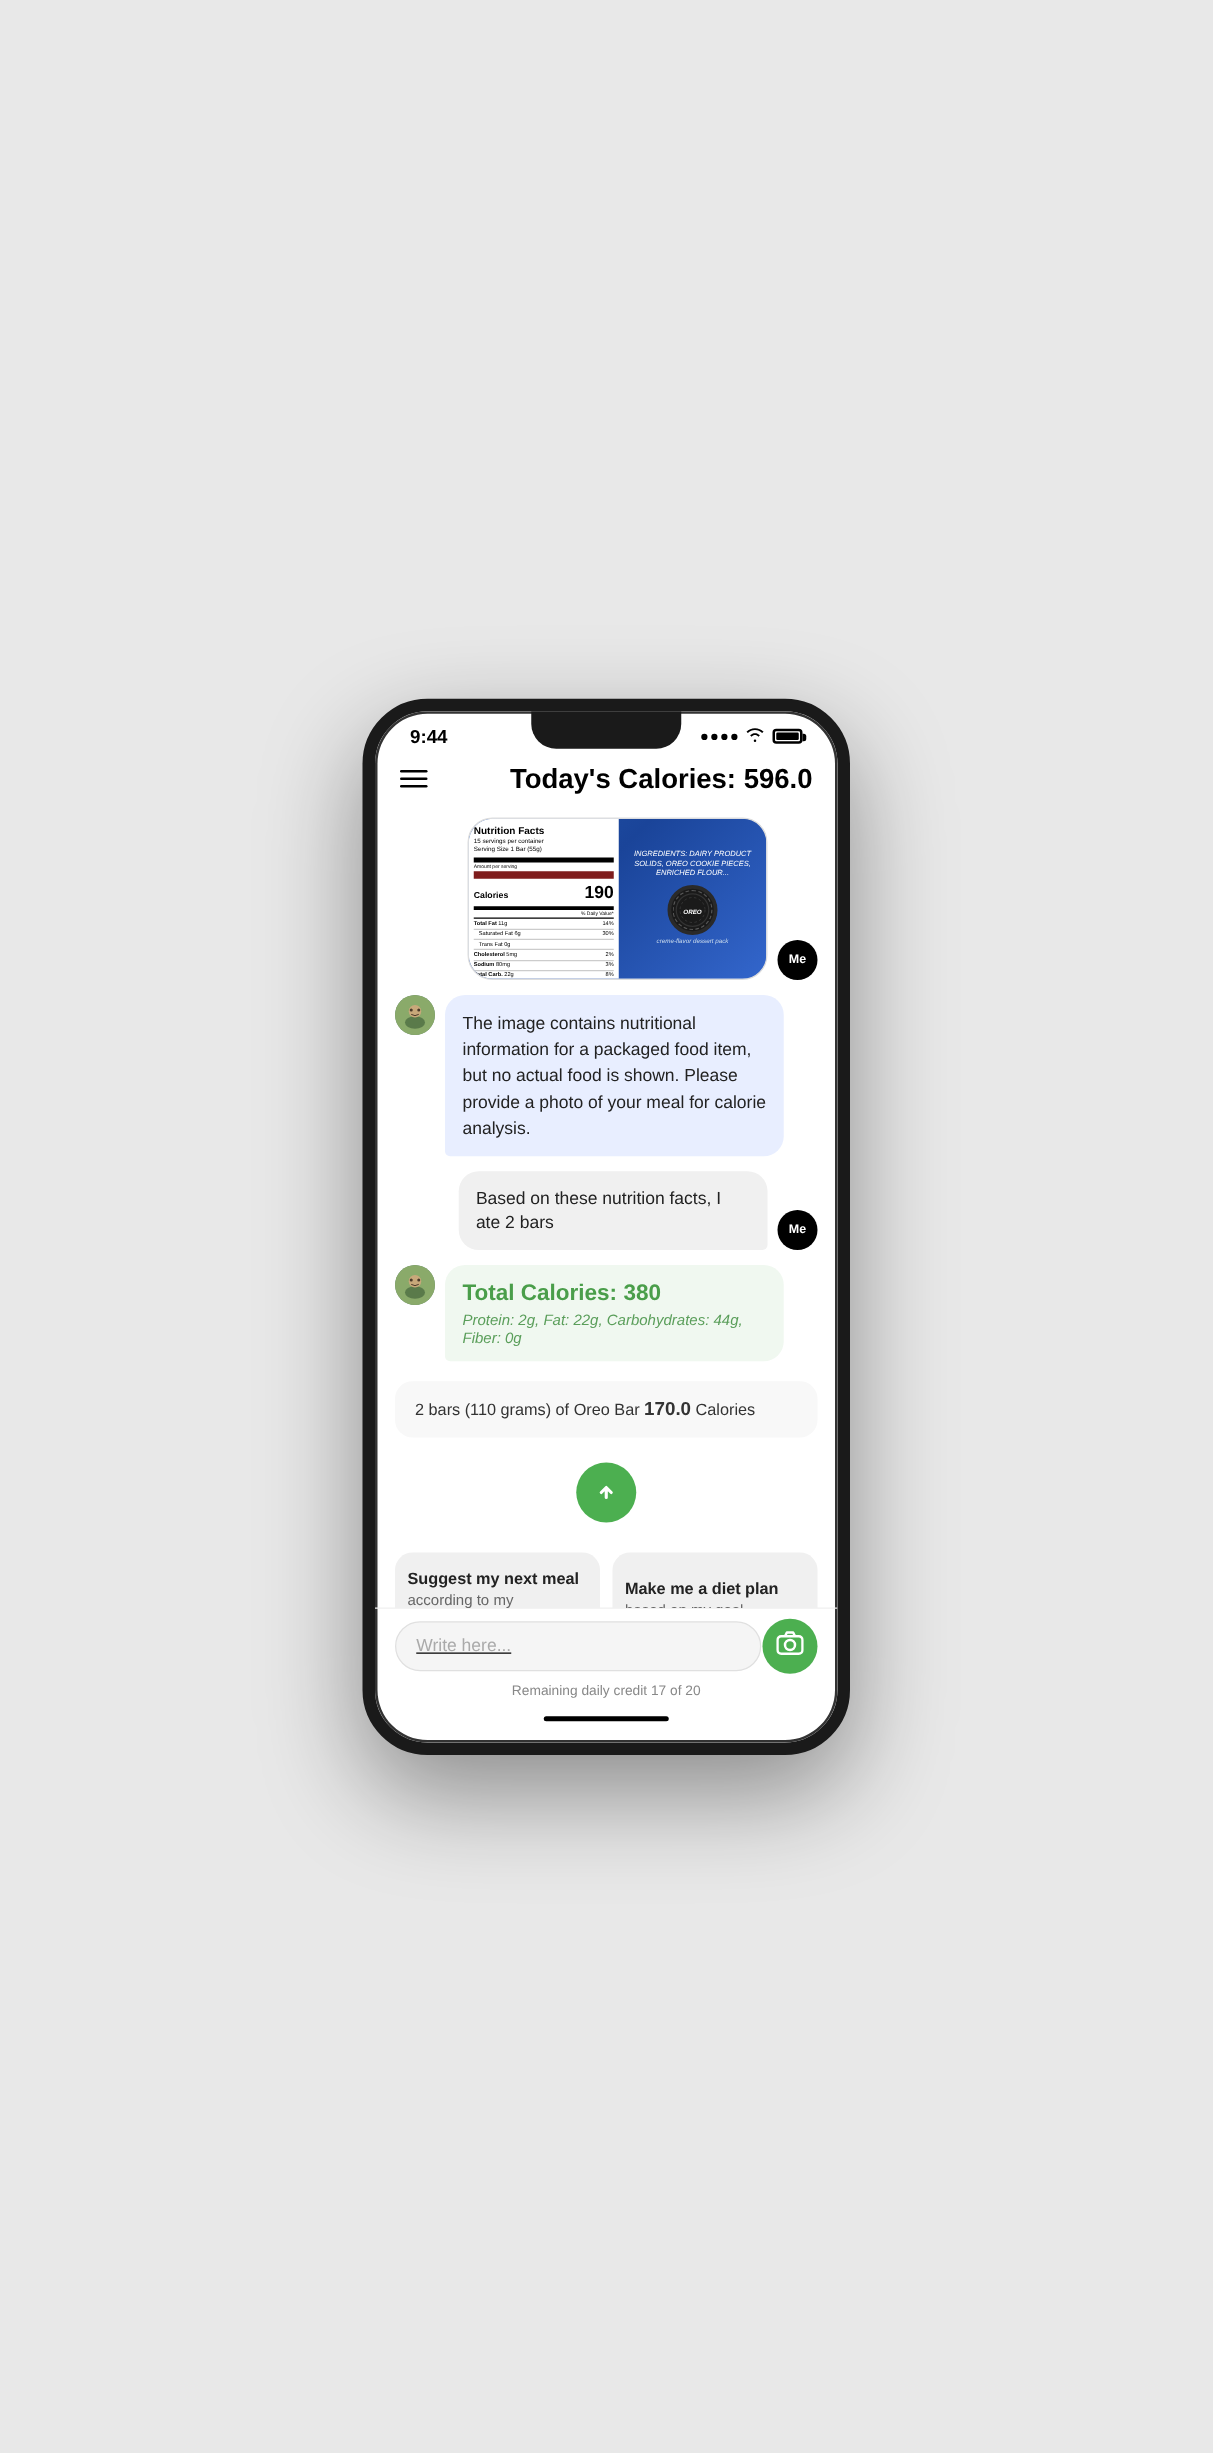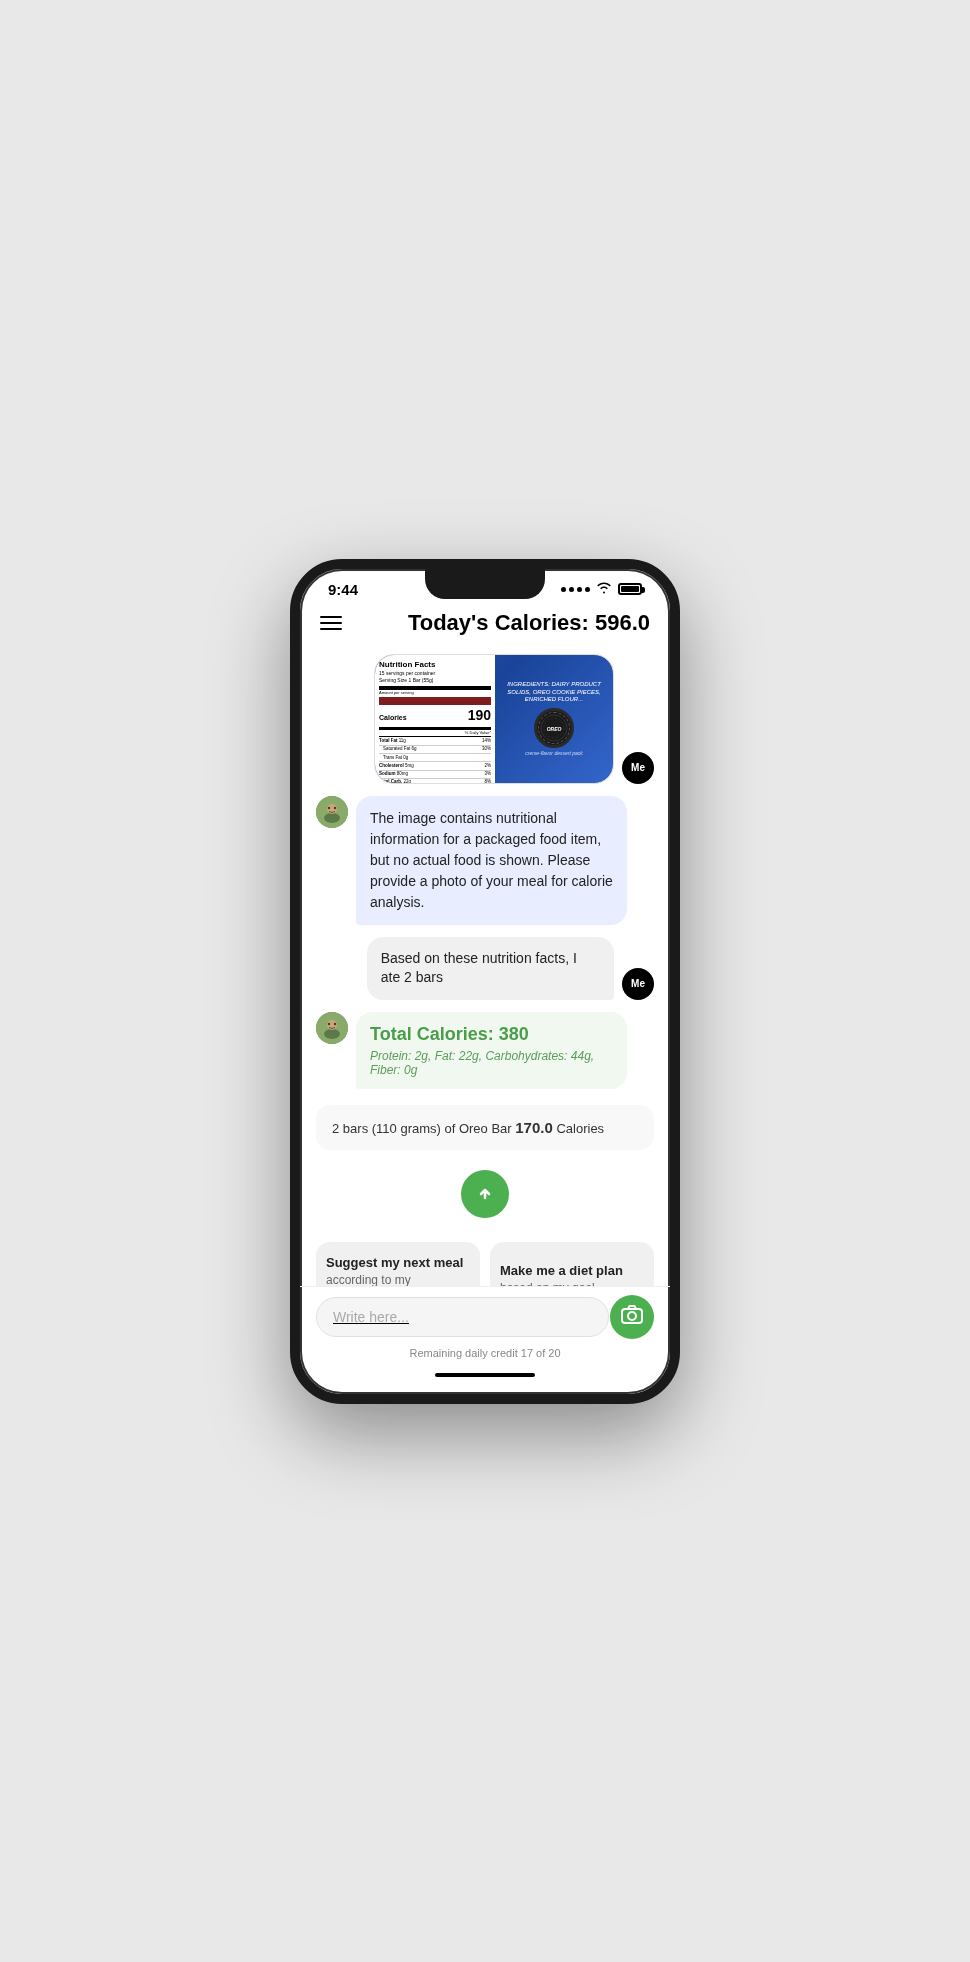--- a/index.html
+++ b/index.html
@@ -137,21 +137,21 @@
     .nutrition-facts-panel {
       background: #fff;
       width: 120px;
       height: 100%;
       padding: 4px;
       font-size: 5px;
       line-height: 1.4;
     }
     .nf-title { font-size: 8px; font-weight: 900; }
     .nf-servings { font-size: 5px; }
-    .nf-calories-row { display: flex; justify-content: space-between; align-items: baseline; border-top: 8px solid #7f1d1d; border-bottom: 3px solid #000; padding: 1px 0; }
+    .nf-calories-row { display: flex; justify-content: space-between; align-items: baseline; border-top: 6px solid #7f1d1d; border-bottom: 3px solid #000; padding: 1px 0; }
     .nf-calories-label { font-size: 7px; font-weight: 700; }
     .nf-calories-num { font-size: 14px; font-weight: 900; }
     .nf-row { display: flex; justify-content: space-between; border-bottom: 0.5px solid #ccc; padding: 0.5px 0; font-size: 4.5px; }
     .nf-row b { font-weight: 700; }
     .oreo-side {
       flex: 1;
       display: flex;
       flex-direction: column;
       align-items: center;
       justify-content: center;

